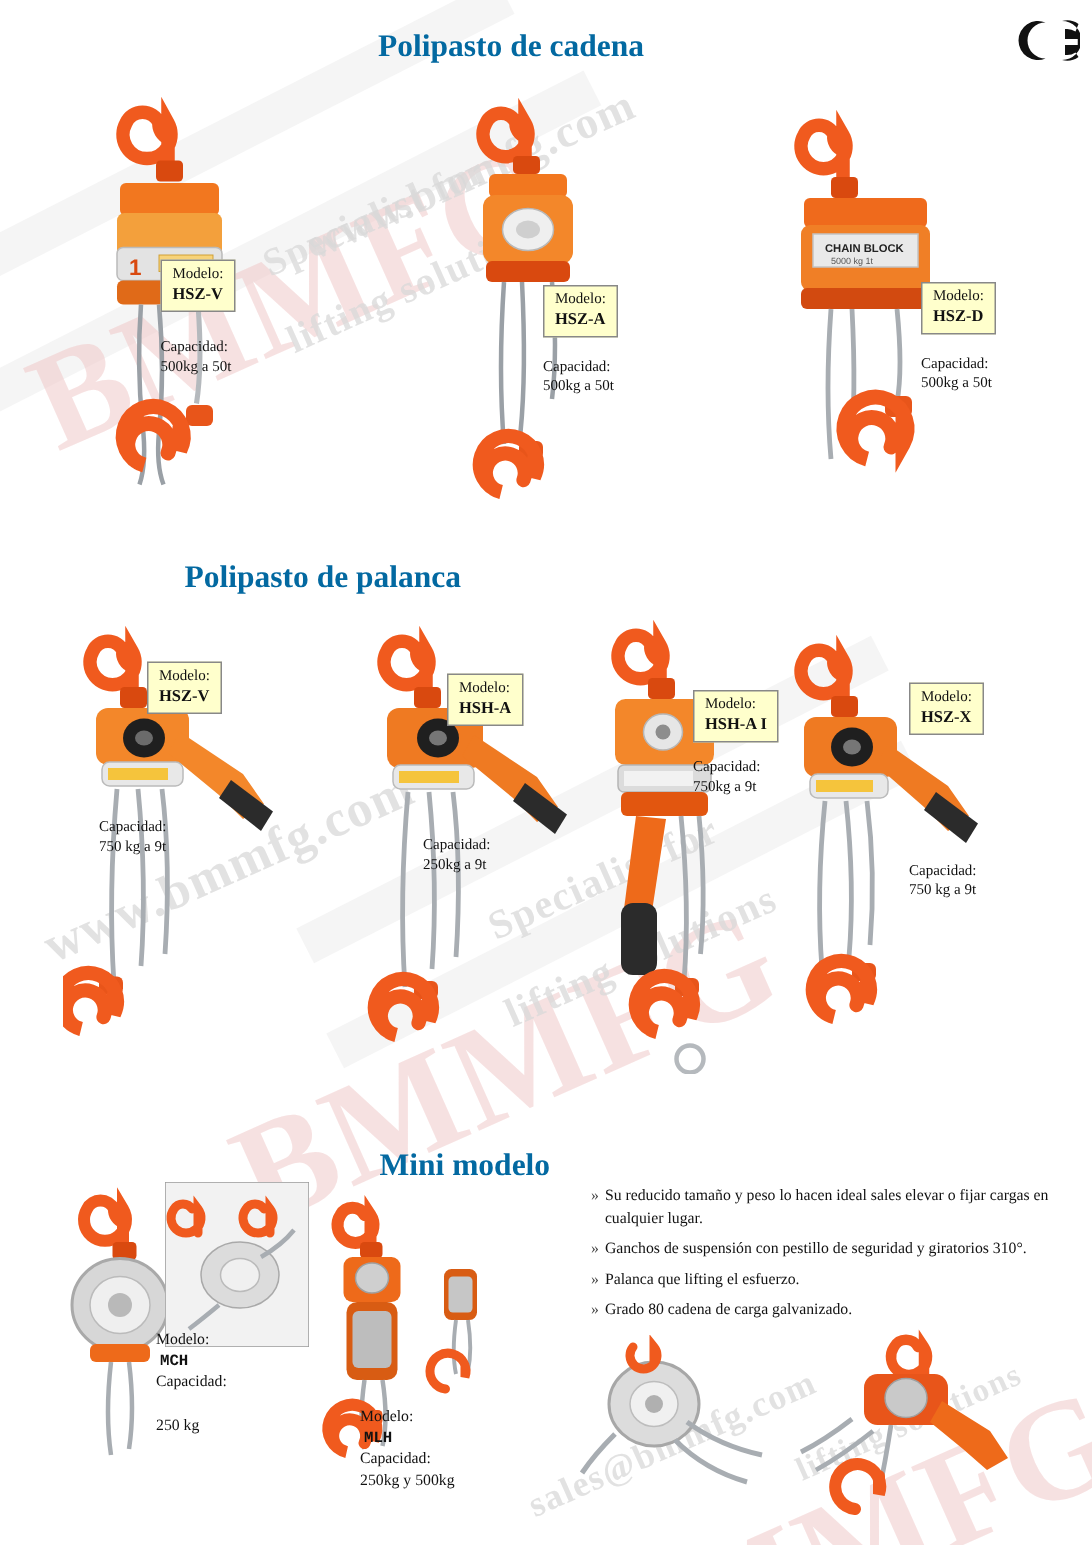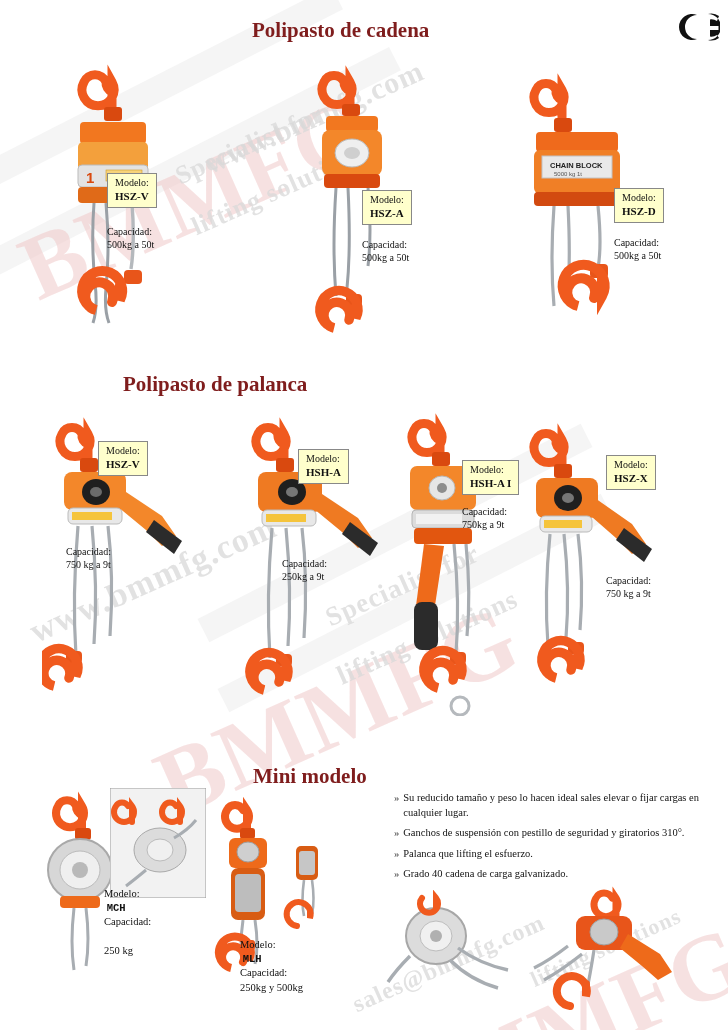--- a/index.html
+++ b/index.html
@@ -42,21 +42,21 @@
     background: #f3f3f3;
     opacity: .8;
     transform: rotate(-27deg);
   }
 
   
   .sec-title {
     position: absolute;
     font-family: "Liberation Serif", serif;
     font-weight: bold;
-    color: #7f1d1d;
+    color: #0369a1;
     font-size: 21px;
     z-index: 6;
   }
 
   
   .ce-mark {
     position: absolute;
     z-index: 7;
     color: #1a1a1a;
   }
@@ -469,15 +469,15 @@
   <div class="b-row">
     <span class="b-mark">»</span>
     <span>Ganchos de suspensión con pestillo de seguridad y giratorios 310°.</span>
   </div>
   <div class="b-row">
     <span class="b-mark">»</span>
     <span>Palanca que lifting el esfuerzo.</span>
   </div>
   <div class="b-row">
     <span class="b-mark">»</span>
-    <span>Grado 40 cadena de carga galvanizado.</span>
+    <span>Grado 80 cadena de carga galvanizado.</span>
   </div>
 </div>
 
 </body></html>

